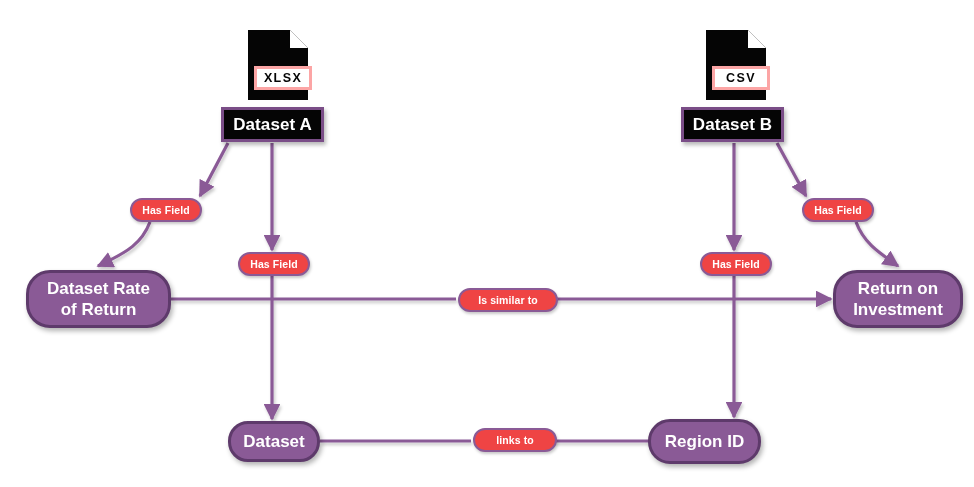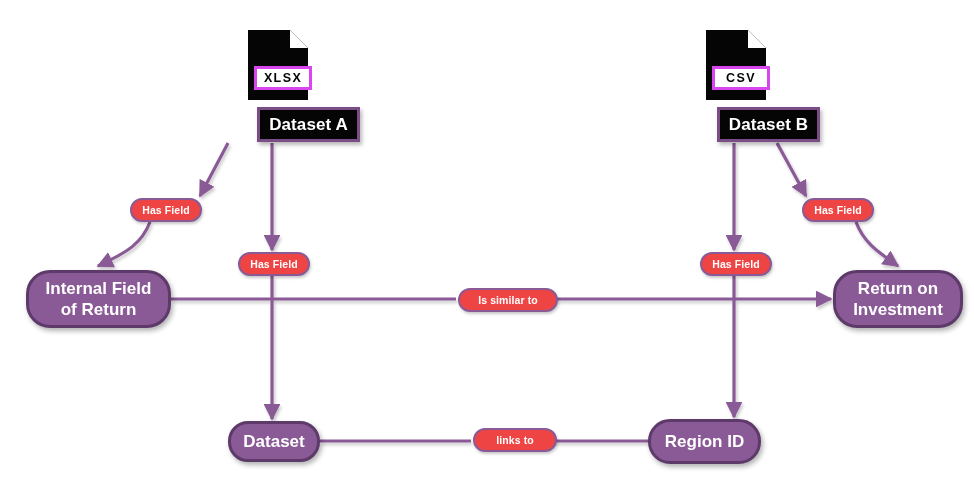--- a/index.html
+++ b/index.html
@@ -35,21 +35,21 @@
     left: 0;
     top: 0;
   }
   .file-ext {
     position: absolute;
     left: 8px;
     top: 38px;
     width: 58px;
     height: 24px;
     background: #ffffff;
-    border: 3px solid #d946ef;
+    border: 3px solid #fca5a5;
     box-sizing: border-box;
     color: #050505;
     font-size: 12.5px;
     font-weight: bold;
     letter-spacing: 1.4px;
     line-height: 18px;
     text-align: center;
     font-family: "Liberation Sans", sans-serif;
   }
 
@@ -61,21 +61,20 @@
     box-sizing: border-box;
     color: #ffffff;
     font-size: 17px;
     font-weight: bold;
     display: flex;
     align-items: center;
     justify-content: center;
     box-shadow: 2px 3px 4px rgba(0,0,0,0.28);
     text-align: center;
     letter-spacing: 0.1px;
-    margin-left: 36px;
   }
 
   
   .field-node {
     position: absolute;
     background: #8a5a96;
     border: 3px solid #5e3a6b;
     box-sizing: border-box;
     color: #ffffff;
     font-size: 17px;
@@ -166,21 +165,21 @@
   <div class="ds-node" style="left:221px; top:107px; width:103px; height:35px;">
     <span>Dataset A</span>
   </div>
 
   <div class="ds-node" style="left:681px; top:107px; width:103px; height:35px;">
     <span>Dataset B</span>
   </div>
 
   <div class="field-node" style="left:26px; top:270px; width:145px; height:58px; border-radius:24px;">
     <span style="display:block;">
-      <span style="display:block;">Internal Field</span>
+      <span style="display:block;">Dataset Rate</span>
       <span style="display:block;">of Return</span>
     </span>
   </div>
 
   <div class="field-node" style="left:833px; top:270px; width:130px; height:58px; border-radius:24px;">
     <span style="display:block;">
       <span style="display:block;">Return on</span>
       <span style="display:block;">Investment</span>
     </span>
   </div>

